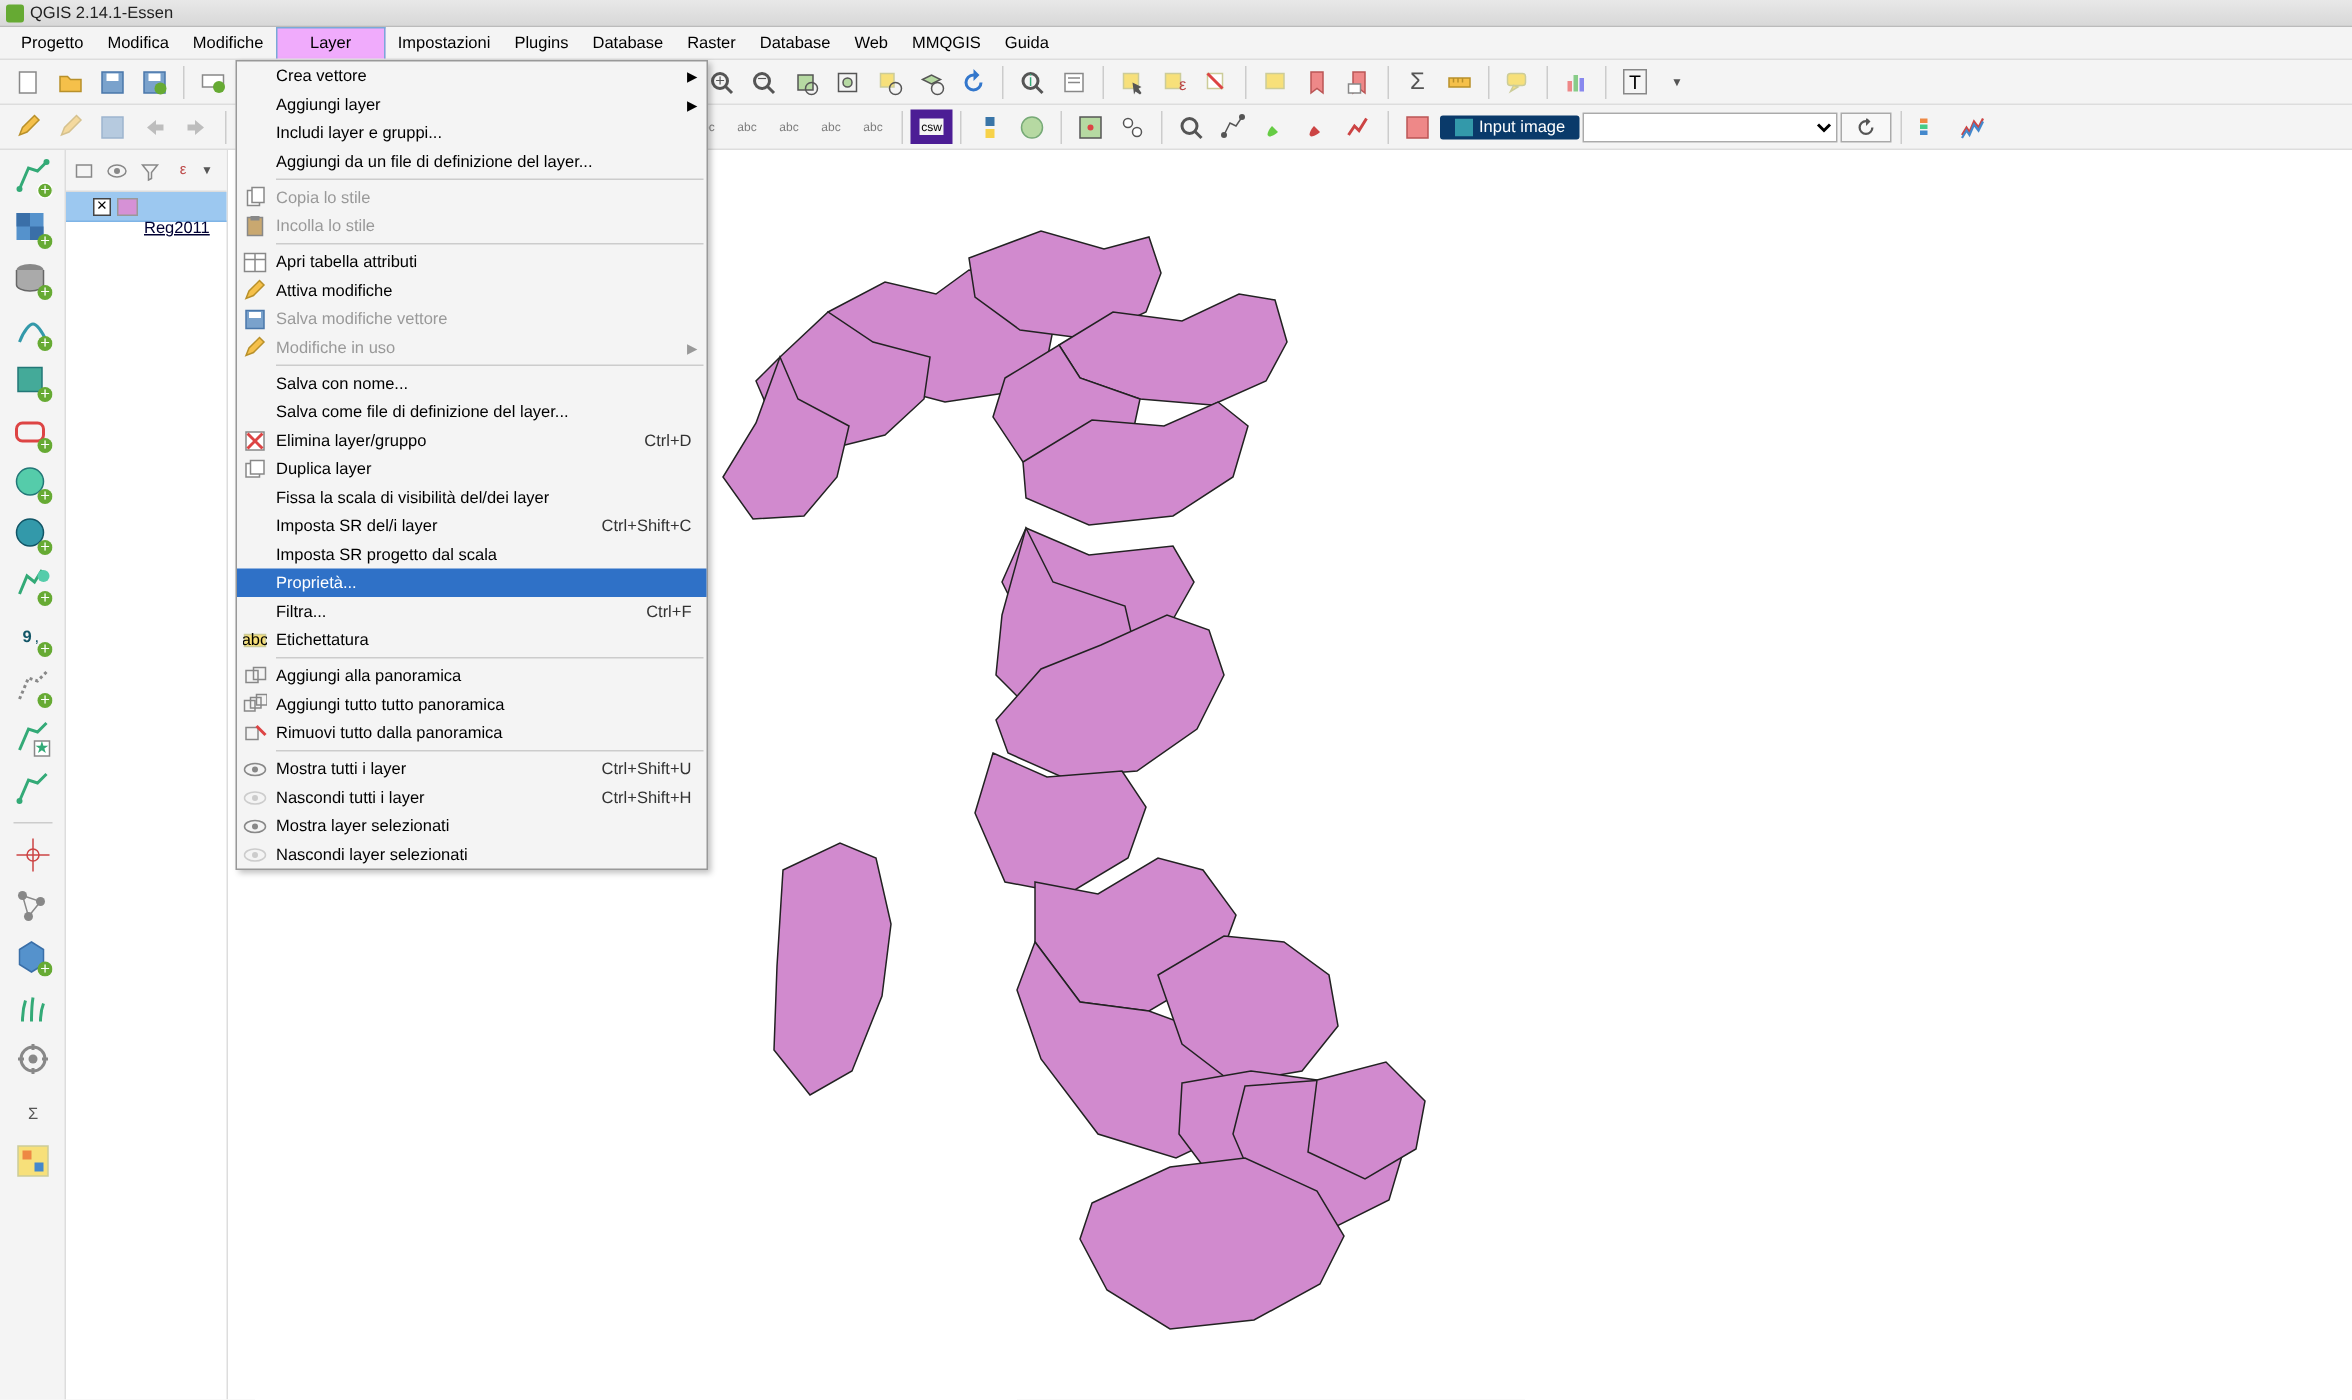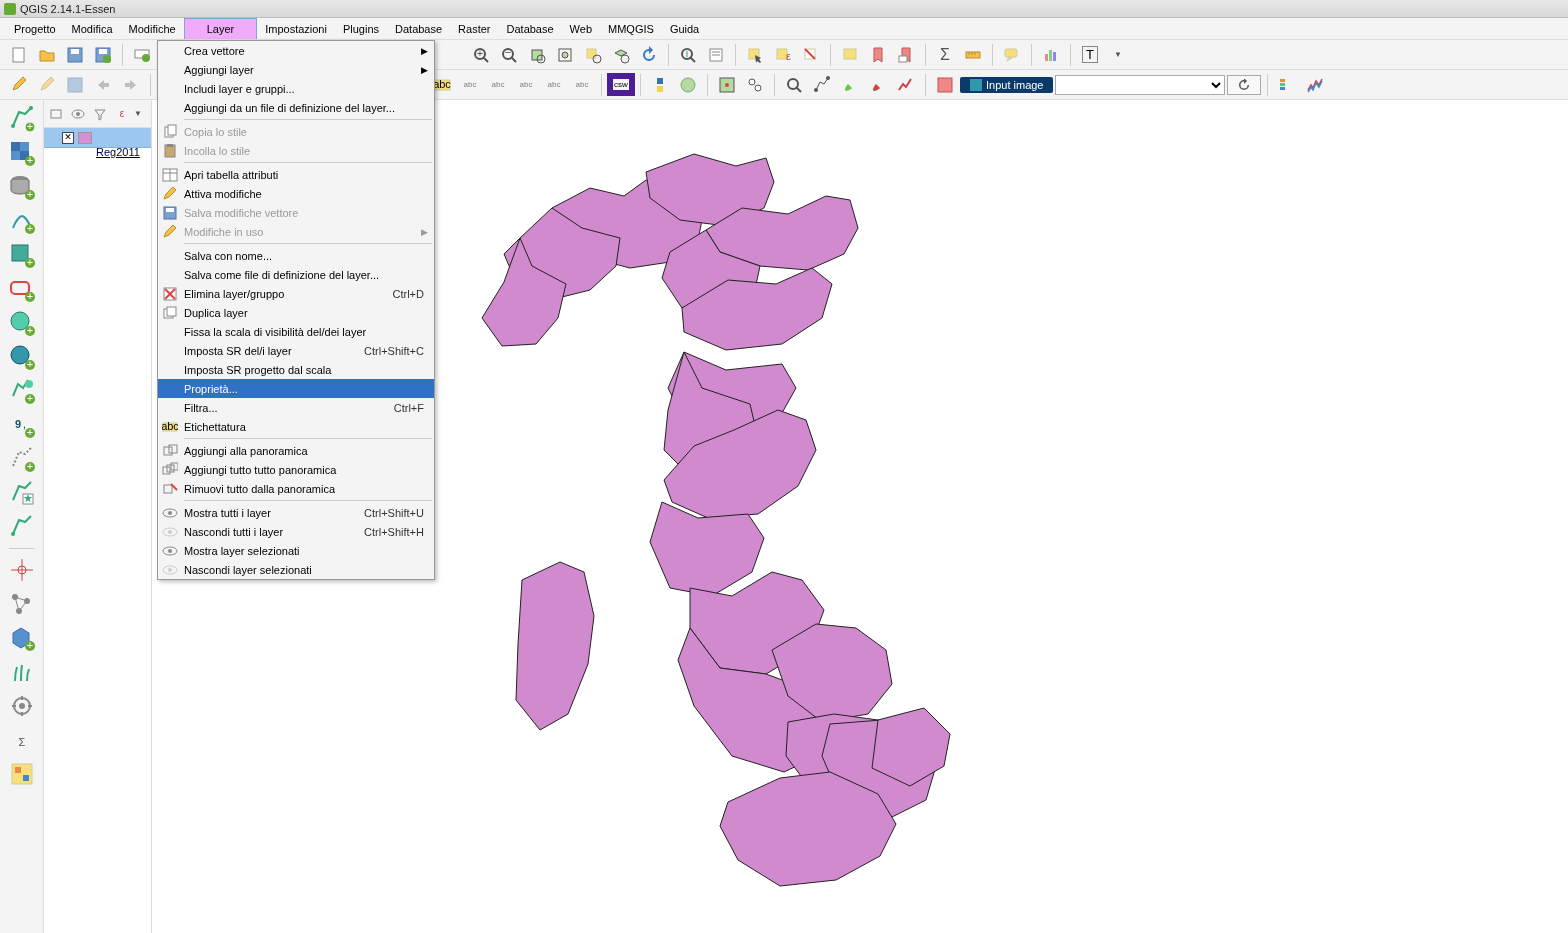--- a/index.html
+++ b/index.html
@@ -22,21 +22,21 @@
 .ltbtn { width: 30px; height: 30px; display:flex;align-items:center;justify-content:center; }
 .lsep { width: 26px; height: 1px; background: #ccc; margin: 2px 0; }
 .layerspanel { width: 108px; background: #fff; border-right: 1px solid #ddd; display:flex; flex-direction:column; }
 .lp-toolbar { height: 28px; border-bottom: 1px solid #ddd; background:#f4f4f4; display:flex; align-items:center; gap:2px; padding-left:2px; }
 .lp-row { height: 20px; background: #9cc8f0; display:flex; align-items:center; gap:4px; padding-left:18px; border-bottom:1px solid #7fb4e6; }
 .lp-row .cb { width:12px;height:12px;background:#fff;border:1px solid #444;display:flex;align-items:center;justify-content:center;font-size:9px;line-height:1; }
 .lp-row .swatch { width:14px;height:12px;background:#d691d6;border:1px solid #999; }
 .lp-row .name { color:#003; text-decoration: underline; font-weight:500;margin-top:29px; }
 .canvas { flex: 1; background: #fff; position: relative; }
 .canvas img, .canvas svg.map { position: absolute; left: 280px; top: 10px; width: 640px; height: 790px; }
-.dropdown { position: absolute; left: 157px; top: 40px; width: 278px; background: #f4f4f4; border: 1px solid #999; box-shadow: 2px 2px 4px rgba(0,0,0,.25); z-index: 100; }
+.dropdown { position: absolute; left: 157px; top: 40px; width: 315px; background: #f4f4f4; border: 1px solid #999; box-shadow: 2px 2px 4px rgba(0,0,0,.25); z-index: 100; }
 .dropdown .row { height: 19px; display: flex; align-items: center; padding-left: 26px; position: relative; cursor: default; }
 .dropdown .row.hl { background: #2f71c7; color: #fff; }
 .dropdown .row.disabled { color: #999; }
 .dropdown .row .ico { position: absolute; left: 4px; width: 16px; height: 16px; display:flex;align-items:center;justify-content:center; }
 .dropdown .row .sub { position: absolute; right: 6px; font-size: 9px; }
 .dropdown .row .shortcut { position: absolute; right: 10px; color: #333; }
 .dropdown .dsep { height: 1px; background: #ccc; margin: 2px 2px 2px 26px; }
 svg { display: block; }
 </style>
 </head>

